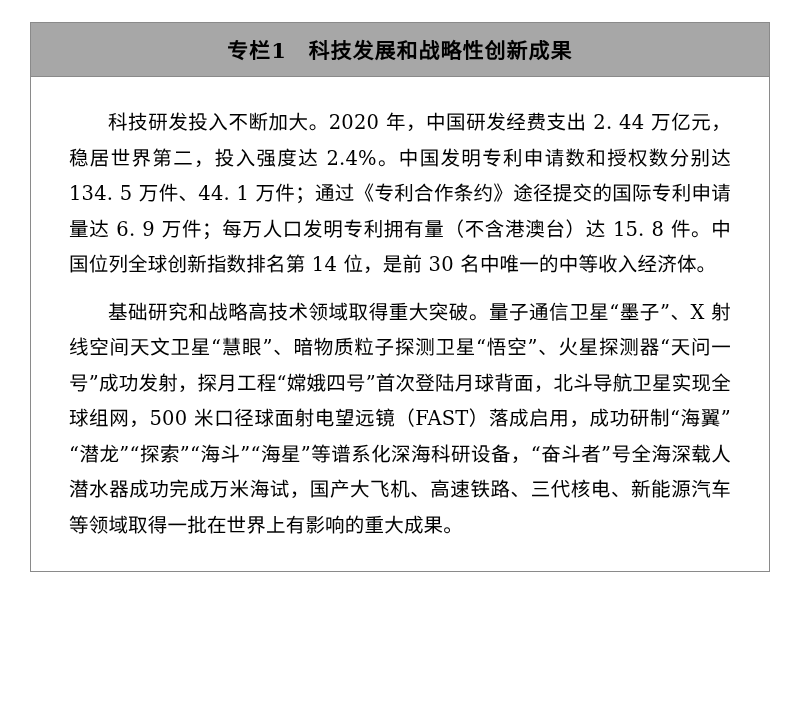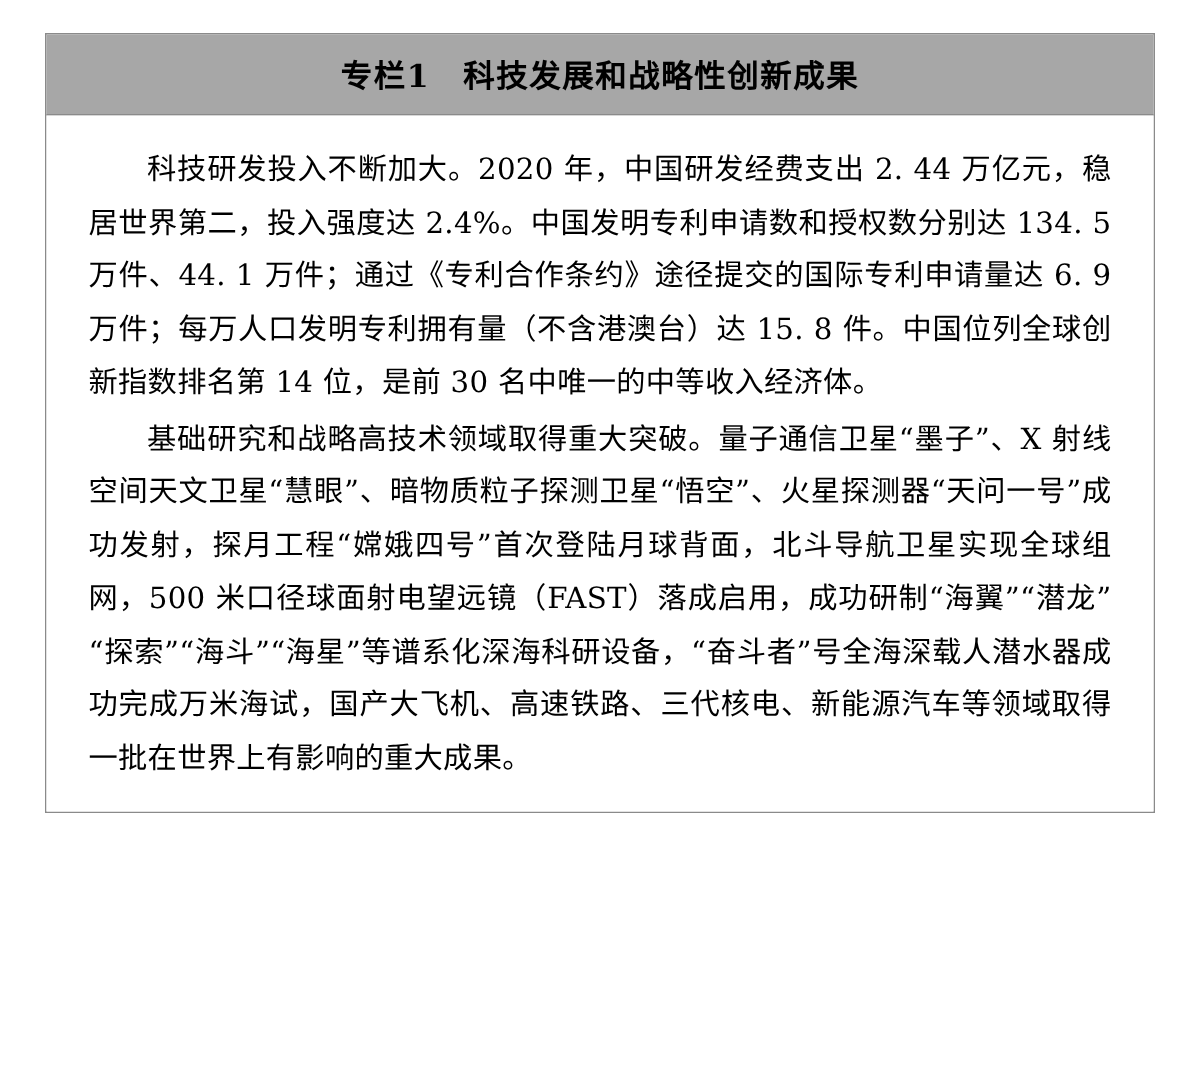--- a/index.html
+++ b/index.html
@@ -47,21 +47,21 @@
   .box-body {
     padding: 16px 26px 16px 26px;
     background: #ffffff;
   }
   .para {
     font-size: 19.5px;
     line-height: 35.5px;
     text-align: justify;
     text-justify: inter-ideograph;
     text-indent: 2em;
-    margin: 2px;
+    margin: 12px;
     letter-spacing: 0.2px;
   }
   .para + .para {
     margin-top: 1px;
   }
 </style>
 </head>
 <body>
 
 <div class="page">

